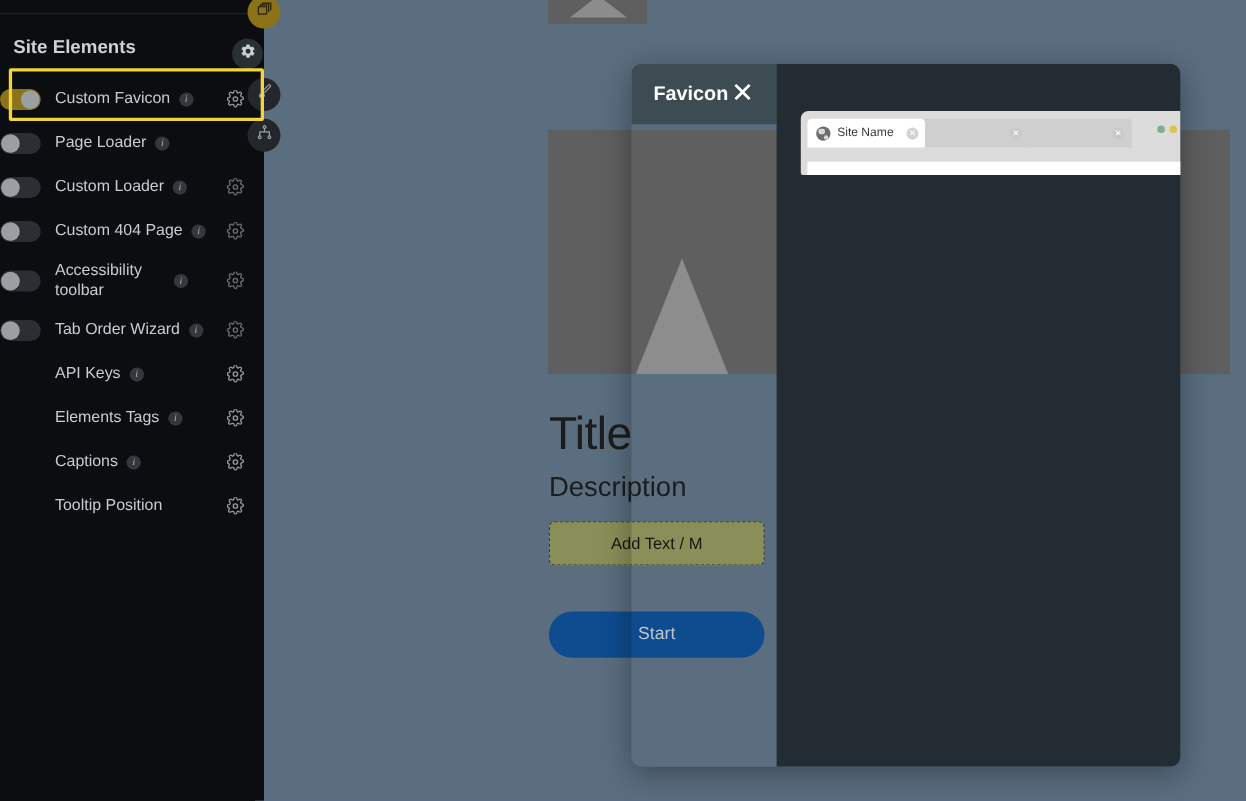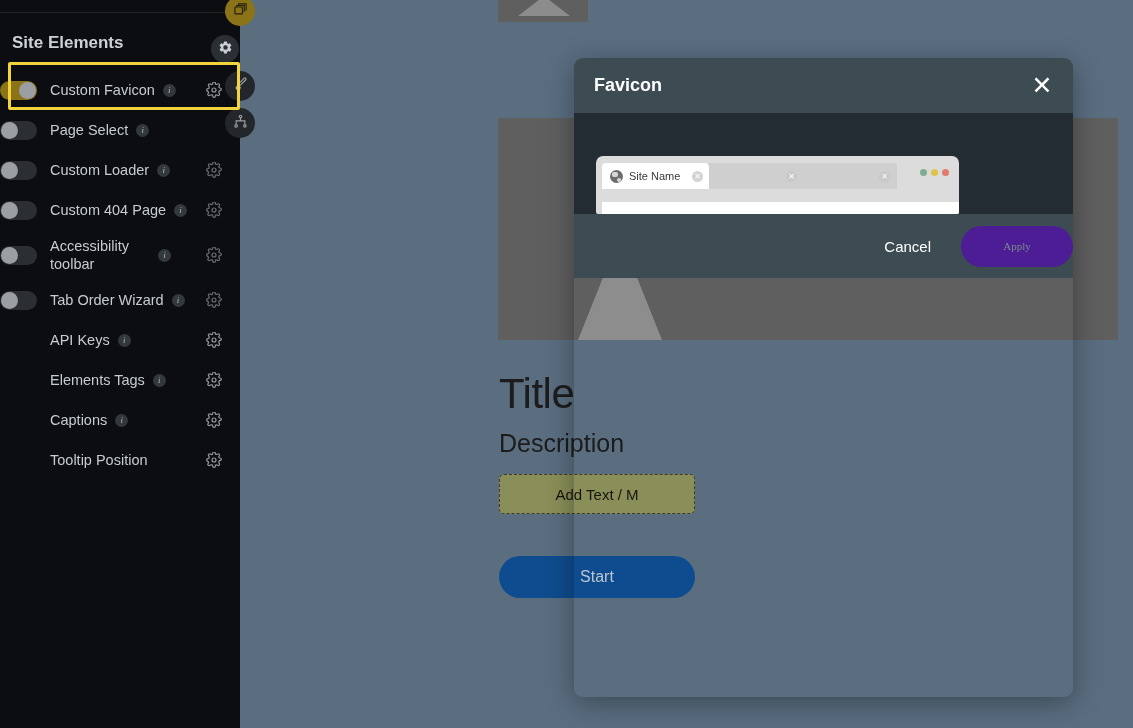--- a/index.html
+++ b/index.html
@@ -166,21 +166,21 @@
   }
 
   
   .modal {
     position: absolute; left: 574px; top: 58px;
     width: 499px; height: 639px;
     border-radius: 9px;
     overflow: hidden;
     box-shadow: 0 6px 28px rgba(0,0,0,.35);
     z-index: 20;
-    display: flex; flex-direction: column;
+    display: flex; flex-direction: row;
   }
   .modal-header {
     height: 55px; background: #3d4c52;
     display: flex; align-items: center;
     padding: 0 18px 0 20px;
     flex: 0 0 auto;
   }
   .modal-title { font-size: 18px; font-weight: 700; color: #ffffff; flex: 1; }
   .modal-close {
     width: 26px; height: 26px;
@@ -343,21 +343,21 @@
               <circle cx="12" cy="12" r="3"></circle>
               <path d="M19.4 15a1.65 1.65 0 00.33 1.82l.06.06a2 2 0 11-2.83 2.83l-.06-.06a1.65 1.65 0 00-1.82-.33 1.65 1.65 0 00-1 1.51V21a2 2 0 11-4 0v-.09A1.65 1.65 0 008 19.4a1.65 1.65 0 00-1.82.33l-.06.06a2 2 0 11-2.83-2.83l.06-.06a1.65 1.65 0 00.33-1.82 1.65 1.65 0 00-1.51-1H3a2 2 0 110-4h.09A1.65 1.65 0 004.6 8a1.65 1.65 0 00-.33-1.82l-.06-.06a2 2 0 112.83-2.83l.06.06A1.65 1.65 0 009 3.6 1.65 1.65 0 0010 2.09V2a2 2 0 114 0v.09a1.65 1.65 0 001 1.51 1.65 1.65 0 001.82-.33l.06-.06a2 2 0 112.83 2.83l-.06.06A1.65 1.65 0 0019.4 8v0a1.65 1.65 0 001.51 1H21a2 2 0 110 4h-.09a1.65 1.65 0 00-1.51 1z"></path>
             </svg>
         </span>
       </div>
 
       <div class="item">
         <div class="toggle">
             <div class="knob"></div>
           </div>
-        <span class="label">Page Select</span>
+        <span class="label">Page Loader</span>
         <span class="info-badge">i</span>
       </div>
 
       <div class="item">
         <div class="toggle">
             <div class="knob"></div>
           </div>
         <span class="label">Custom Loader</span>
         <span class="info-badge">i</span>
         <span class="gear">

